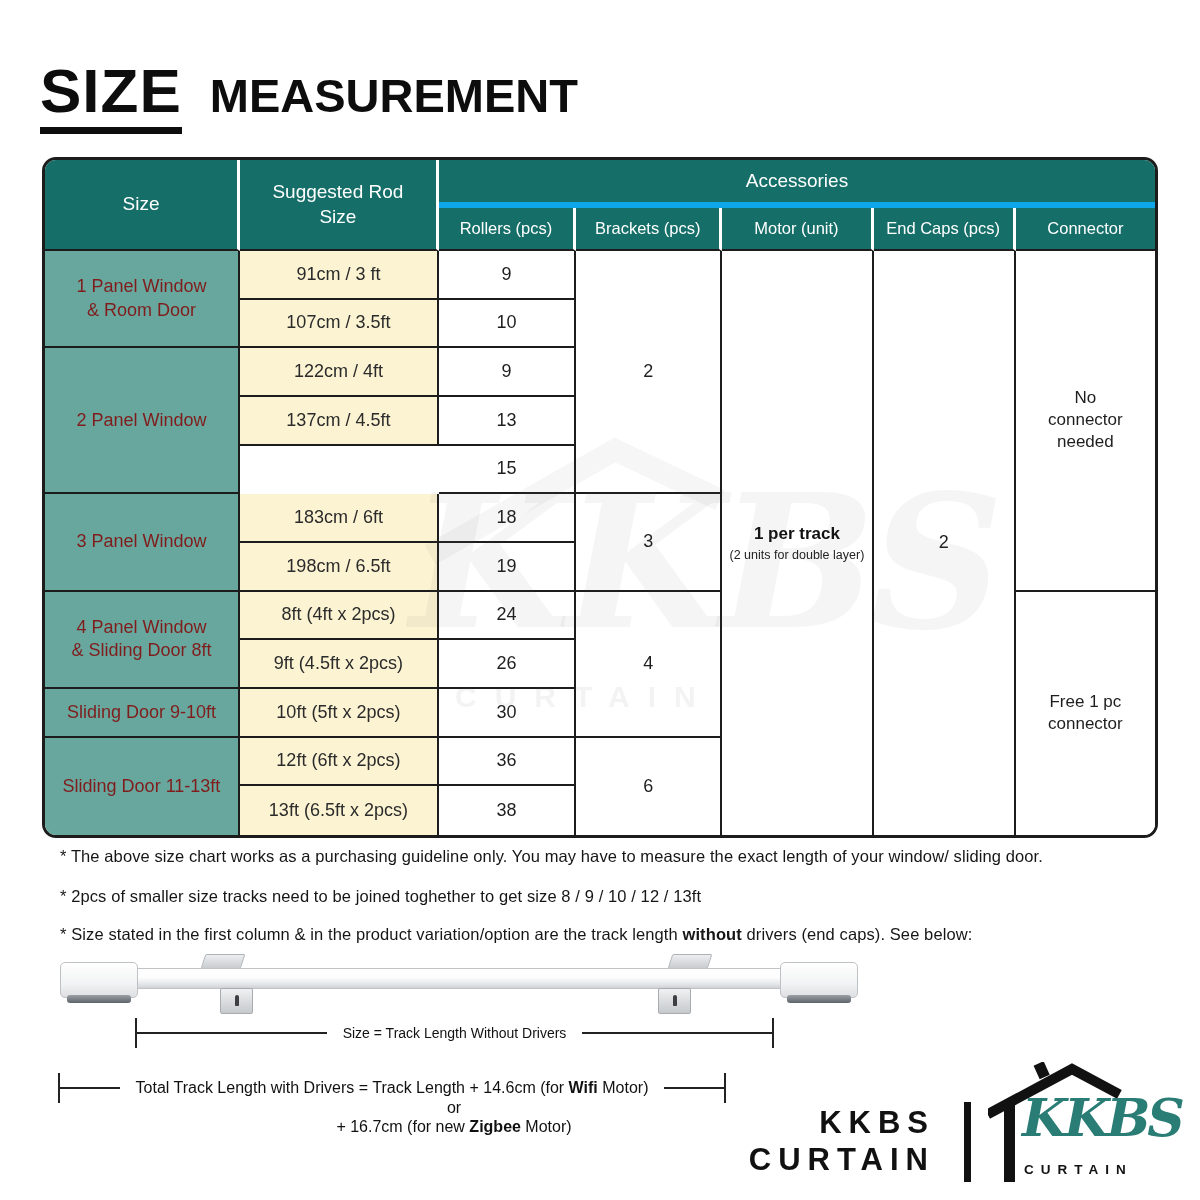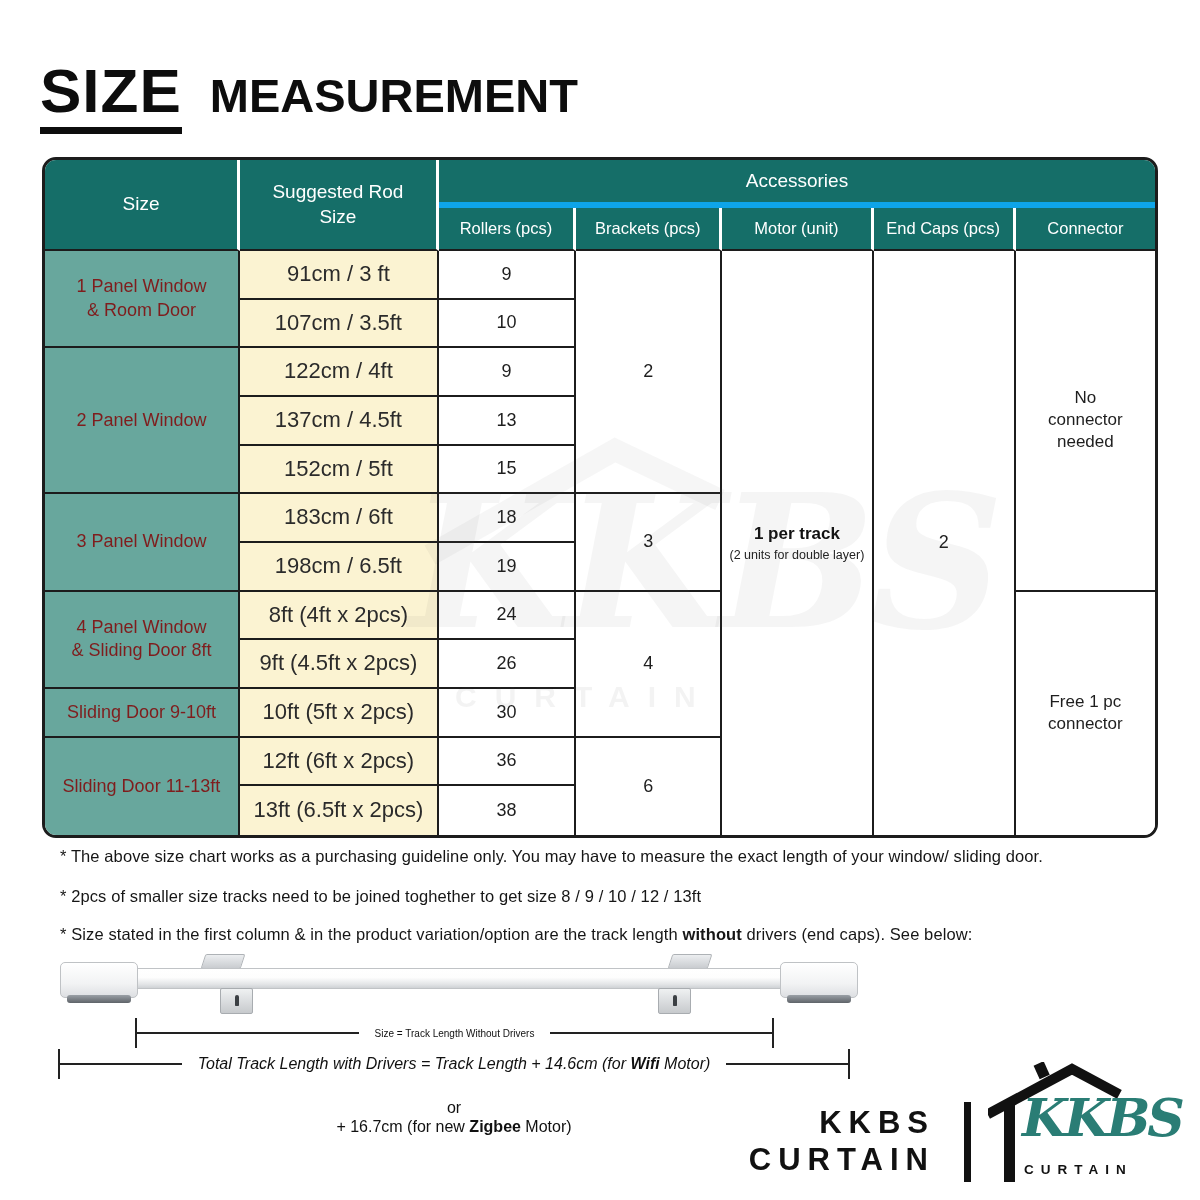--- a/index.html
+++ b/index.html
@@ -16,21 +16,21 @@
   .table-wrap{position:absolute;left:42px;top:157px;width:1116px;height:681px;
       border:3px solid #1c1c1c;border-radius:14px;overflow:hidden;background:#fff;box-sizing:border-box;}
   .tbl{display:grid;width:100%;height:100%;
       grid-template-columns:196fr 200fr 138fr 147fr 152fr 143fr 140fr;
       grid-template-rows:48px 43px repeat(12,1fr);}
   .cell{display:flex;align-items:center;justify-content:center;text-align:center;
       white-space:pre-line;line-height:1.3;box-sizing:border-box;}
   .h{background:#156E68;color:#ffffff;font-size:19px;font-weight:500;}
   .h.sub{font-size:16.5px;}
   .b-teal{background:#68A79D;color:#7f1d1d;font-size:18px;font-weight:400;}
-  .b-cream{background:#FBF3D2;color:#2b2b2b;font-size:22px;}
+  .b-cream{background:#FBF3D2;color:#2b2b2b;font-size:18px;}
   .b-white{background:#ffffff;color:#1e1e1e;font-size:18px;}
   .br-w{border-right:3px solid #ffffff;}
   .bb-w{border-bottom:6px solid #0ea5e9;}
   .br-d{border-right:2px solid #1c1c1c;}
   .bb-d{border-bottom:2px solid #1c1c1c;}
   .motor-main{font-size:17px;font-weight:600;color:#111;}
   .motor-sub{font-size:12.5px;color:#222;margin-top:2px;}
   .conn{font-size:17px;}
 
   
@@ -63,23 +63,23 @@
   .bracket-piece{position:absolute;top:988px;width:33px;height:26px;
       background:linear-gradient(#eff1f2,#c7cacd);border:1px solid #a8acb0;border-radius:2px;box-sizing:border-box;}
   .bracket-piece::after{content:"";position:absolute;left:50%;top:6px;width:4px;height:11px;
       transform:translateX(-50%);background:#3c4044;border-radius:3px 3px 1px 1px;}
   .bp-1{left:220px;} .bp-2{left:658px;}
 
   
   .dim{position:absolute;display:flex;align-items:center;}
   .dim .tick{width:2px;height:30px;background:#222;flex:none;}
   .dim .dline{flex:1;height:0;border-top:2px solid #222;}
-  .dim .dlabel{flex:none;padding:0 16px;font-size:10px;color:#111;white-space:nowrap;}
+  .dim .dlabel{flex:none;padding:0 16px;font-size:14px;color:#111;white-space:nowrap;}
   .dim1{left:135px;top:1018px;width:639px;height:30px;}
-  .dim2{left:58px;top:1048px;width:792px;height:32px;font-style:italic;}
+  .dim2{left:58px;top:1072px;width:668px;height:32px;}
   .dim2 .dlabel{font-size:16px;}
   .center-note{position:absolute;left:58px;width:792px;text-align:center;font-size:16px;color:#111;}
   .or-note{top:1099px;}
   .zigbee-note{top:1118px;}
 
   
   .wordmark{position:absolute;left:700px;top:1104px;width:228px;display:flex;
       flex-direction:column;align-items:flex-end;color:#111;}
   .wordmark .wm1{font-size:31px;font-weight:800;letter-spacing:7px;margin-right:-7px;line-height:37px;}
   .wordmark .wm2{font-size:31px;font-weight:800;letter-spacing:7px;margin-right:-7px;line-height:37px;}
@@ -116,21 +116,20 @@
     <div class="cell b-teal br-d bb-d" style="grid-area:8/1/10/2">3 Panel Window</div>
     <div class="cell b-teal br-d bb-d" style="grid-area:10/1/12/2">4 Panel Window
 &amp; Sliding Door 8ft</div>
     <div class="cell b-teal br-d bb-d" style="grid-area:12/1/13/2">Sliding Door 9-10ft</div>
     <div class="cell b-teal br-d" style="grid-area:13/1/15/2">Sliding Door 11-13ft</div>
 
     <div class="cell b-cream br-d bb-d" style="grid-area:3/2/4/3">91cm / 3 ft</div>
     <div class="cell b-cream br-d bb-d" style="grid-area:4/2/5/3">107cm / 3.5ft</div>
     <div class="cell b-cream br-d bb-d" style="grid-area:5/2/6/3">122cm / 4ft</div>
     <div class="cell b-cream br-d bb-d" style="grid-area:6/2/7/3">137cm / 4.5ft</div>
-    <div class="cell b-cream br-d bb-d" style="grid-area:7/2/8/3">152cm / 5ft</div>
     <div class="cell b-cream br-d bb-d" style="grid-area:8/2/9/3">183cm / 6ft</div>
     <div class="cell b-cream br-d bb-d" style="grid-area:9/2/10/3">198cm / 6.5ft</div>
     <div class="cell b-cream br-d bb-d" style="grid-area:10/2/11/3">8ft (4ft x 2pcs)</div>
     <div class="cell b-cream br-d bb-d" style="grid-area:11/2/12/3">9ft (4.5ft x 2pcs)</div>
     <div class="cell b-cream br-d bb-d" style="grid-area:12/2/13/3">10ft (5ft x 2pcs)</div>
     <div class="cell b-cream br-d bb-d" style="grid-area:13/2/14/3">12ft (6ft x 2pcs)</div>
     <div class="cell b-cream br-d" style="grid-area:14/2/15/3">13ft (6.5ft x 2pcs)</div>
 
     <div class="cell b-white br-d bb-d" style="grid-area:3/3/4/4">9</div>
     <div class="cell b-white br-d bb-d" style="grid-area:4/3/5/4">10</div>

